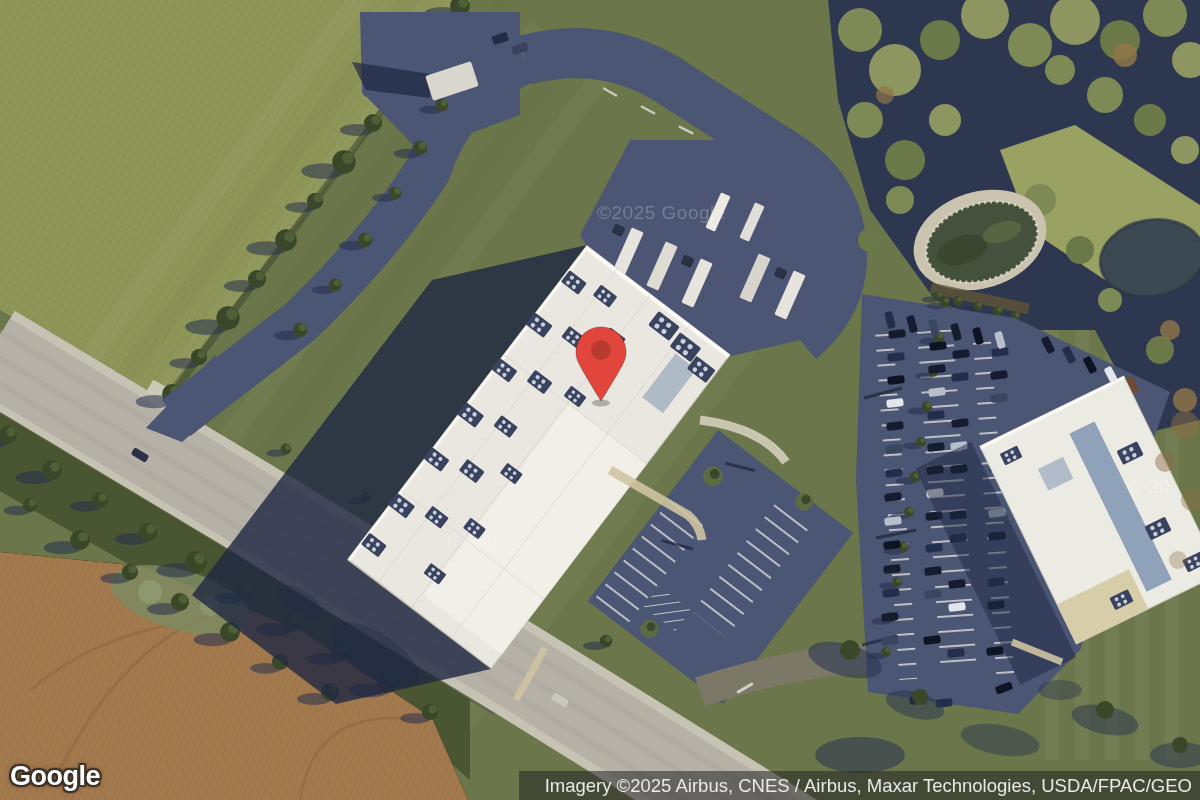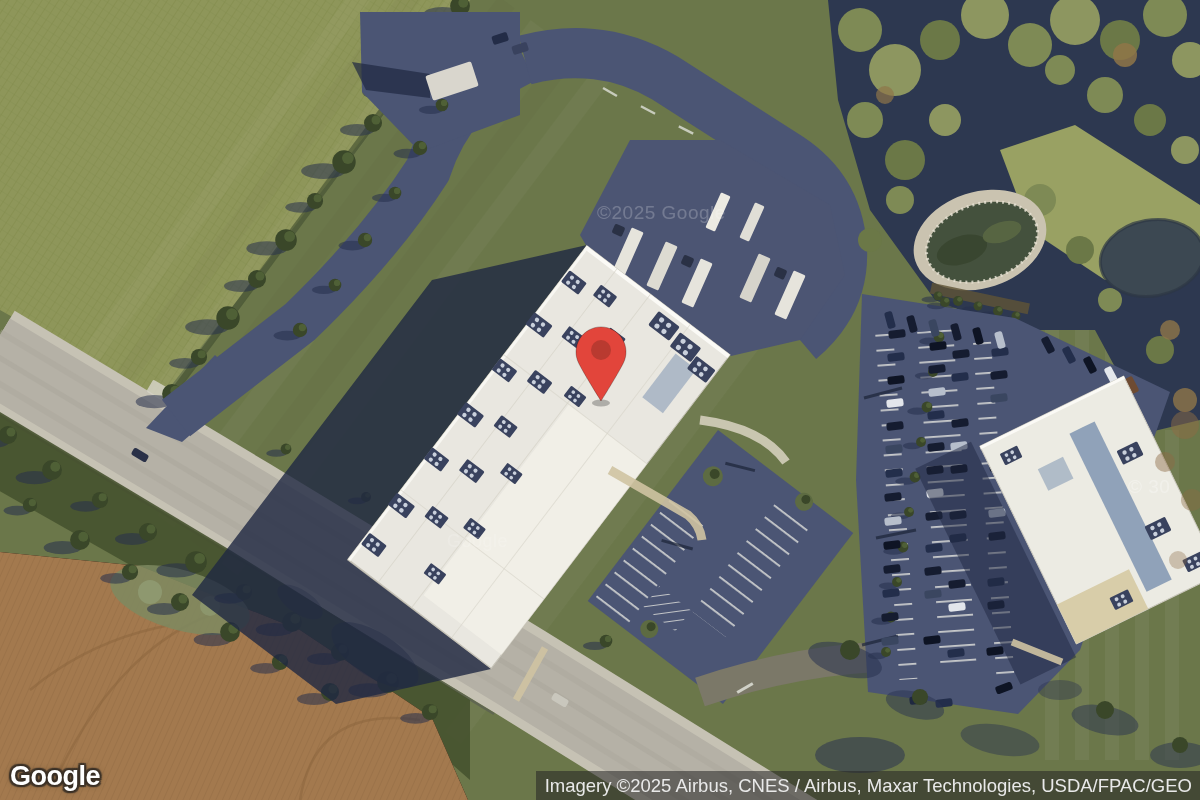--- a/index.html
+++ b/index.html
@@ -7,21 +7,21 @@
   #map{position:relative;width:1200px;height:800px;overflow:hidden;font-family:"Liberation Sans",sans-serif;background:#6b774a;}
   #scene{position:absolute;left:0;top:0;}
   .wm{position:absolute;color:#fff;pointer-events:none;white-space:nowrap;}
   #wm1{left:597px;top:160px;font-size:19px;opacity:.22;letter-spacing:.5px;margin-top:42px;}
   #wm2{left:447px;top:531px;font-size:18px;opacity:.15;letter-spacing:.5px;}
   #wm3{left:1128px;top:476px;font-size:19px;opacity:.28;letter-spacing:.5px;}
   #logo{position:absolute;left:10px;bottom:8px;font-size:27px;font-weight:bold;color:#fff;letter-spacing:-.5px;
         text-shadow:-2px -2px 1px rgba(58,48,38,.8),2px -2px 1px rgba(58,48,38,.8),-2px 2px 1px rgba(58,48,38,.8),
         2px 2px 1px rgba(58,48,38,.8),0 -2px 1px rgba(58,48,38,.8),0 2px 1px rgba(58,48,38,.8),
         -2px 0 1px rgba(58,48,38,.8),2px 0 1px rgba(58,48,38,.8),0 0 6px rgba(58,48,38,.6);}
-  #attr{position:absolute;right:0;bottom:0;height:22px;padding:3px 8px 4px 9px;background:rgba(36,36,36,.55);
+  #attr{position:absolute;right:0;bottom:0;height:22px;padding:3px 8px 4px 26px;background:rgba(36,36,36,.55);
         color:#e9e9e9;font-size:18.5px;line-height:23px;}
   #pin{position:absolute;left:573px;top:322px;width:56px;height:80px;}
 </style>
 </head>
 <body>
 
 <div id="map">
 <svg id="scene" width="1200" height="800" viewBox="0 0 1200 800">
   <defs>
     <pattern id="hatchA" width="7" height="7" patternUnits="userSpaceOnUse" patternTransform="rotate(33)">

